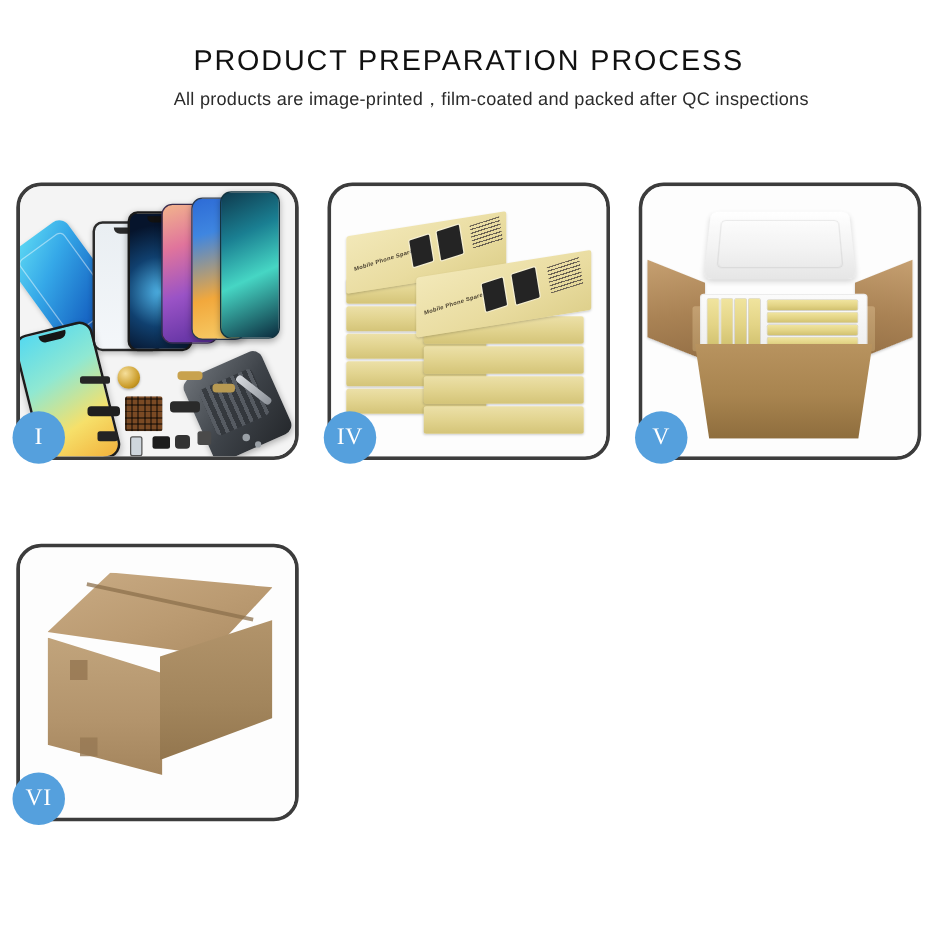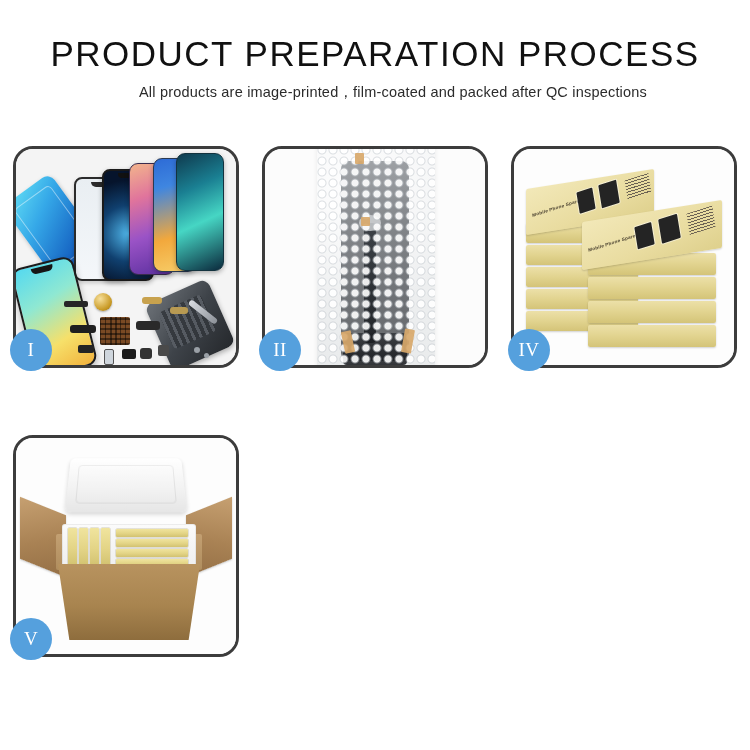--- a/index.html
+++ b/index.html
@@ -9,21 +9,21 @@
     background:#ffffff;
     font-family:"Liberation Sans","DejaVu Sans",sans-serif;
     overflow:hidden;
     position:relative;
   }
   .page{width:750px;height:750px;position:relative;}
 
   
   .header{text-align:center;padding-top:36px;}
   .title{
-    font-size:35px;
+    font-size:23px;
     letter-spacing:1.5px;
     color:#111;
     font-weight:400;
     line-height:1.05;
     font-family:"Liberation Sans","DejaVu Sans",sans-serif;
   }
   .subtitle{
     margin-top:10px;
     font-size:14.5px;
     color:#2b2b2b;
@@ -406,36 +406,20 @@
         <div class="prt fx7"></div>
         <div class="prt fx8"></div>
         <div class="prt fx9"></div>
         <div class="tool"></div>
         <div class="screw"></div>
         <div class="screw2"></div>
       </div>
       <div class="badge">I</div>
     </div>
 
-    <div class="panel">
-      <div class="panel-inner p2">
-        <div class="bag">
-          <div class="bag-item"></div>
-          <div class="bag-cable"></div>
-          <div class="bag-conn"></div>
-          <div class="bag-dark-bottom"></div>
-          <div class="bubbles"></div>
-          <div class="tape t1"></div>
-          <div class="tape t2"></div>
-          <div class="tape t3"></div>
-          <div class="tape t4"></div>
-        </div>
-      </div>
-      <div class="badge">II</div>
-    </div>
 
 
     <div class="panel">
       <div class="panel-inner p4">
         <div class="stack">
 
           <div class="sbox" style="left:0px;top:58px;width:112px;height:20px;"></div>
           <div class="sbox" style="left:0px;top:80px;width:112px;height:20px;"></div>
           <div class="sbox" style="left:0px;top:102px;width:112px;height:20px;"></div>
           <div class="sbox" style="left:0px;top:124px;width:112px;height:20px;"></div>
@@ -479,15 +463,26 @@
           <div class="yellowPack" style="left:54px;width:72px;height:8px;top:15px;"></div>
           <div class="yellowPack" style="left:54px;width:72px;height:8px;top:25px;"></div>
           <div class="yellowPack" style="left:54px;width:72px;height:8px;top:35px;"></div>
         </div>
         <div class="foamlid"></div>
         <div class="cartonBody"></div>
       </div>
       <div class="badge">V</div>
     </div>
 
+    <div class="panel">
+      <div class="panel-inner p6">
+        <div class="box6top"></div>
+        <div class="box6seam"></div>
+        <div class="box6front"></div>
+        <div class="box6side"></div>
+        <div class="tab6a"></div>
+        <div class="tab6b"></div>
+      </div>
+      <div class="badge">VI</div>
+    </div>
 
   </div>
 </div>
 
 </body></html>

